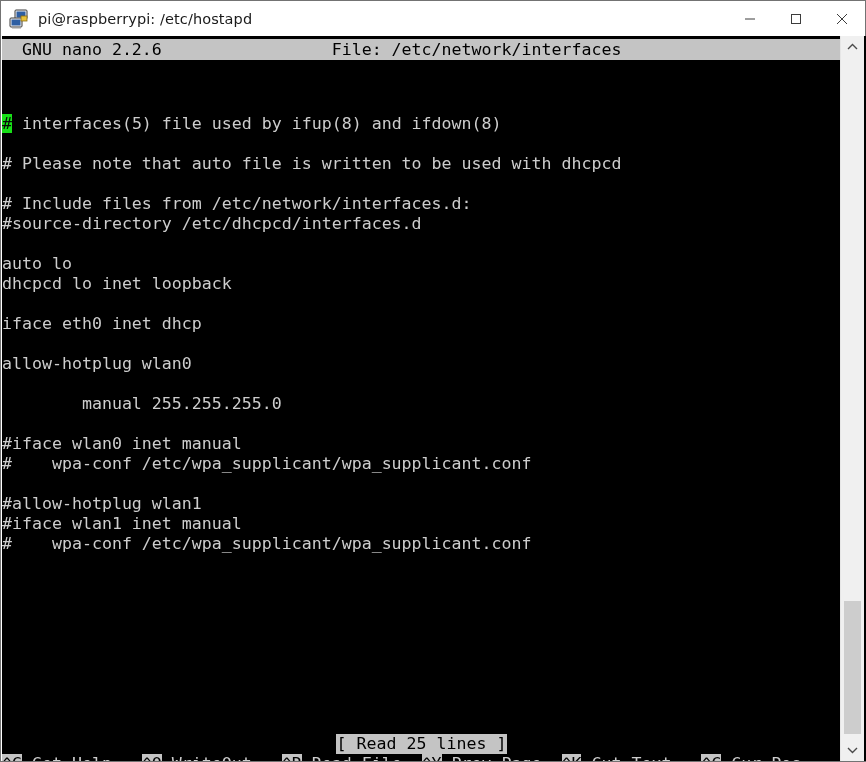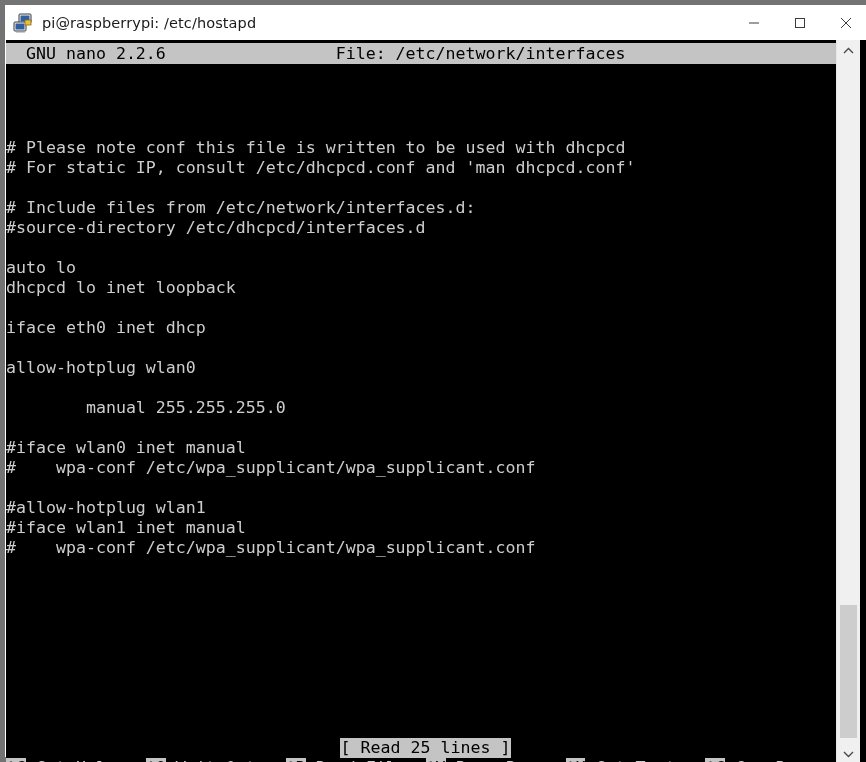--- a/index.html
+++ b/index.html
@@ -15,21 +15,21 @@
     font-family: "DejaVu Sans Mono", "Liberation Mono", monospace;
   }
 
   
   #window {
     position: relative;
     width: 866px;
     height: 762px;
     background: #ffffff;
     box-sizing: border-box;
-    border: 5px solid #737373;
+    border: 1px solid #737373;
   }
 
   
   #titlebar {
     position: absolute;
     left: 0; top: 0;
     width: 864px;
     height: 35px;
     background: #ffffff;
     display: flex;
@@ -235,24 +235,24 @@
       </svg>
     </div>
   </div>
 
   <div id="terminal">
 
     <div id="nano-header">  GNU nano 2.2.6                 File: /etc/network/interfaces</div>
 
     <div id="file-body">
 
+      <div class="code-line"><span class="cursor-cell">#</span><span> interfaces(5) file used by ifup(8) and ifdown(8)</span></div>
       <div id="rest-lines">
           <div class="code-line">&nbsp;</div>
-          <div class="code-line"># Please note conf this file is written to be used with dhcpcd</div>
-          <div class="code-line"># For static IP, consult /etc/dhcpcd.conf and 'man dhcpcd.conf'</div>
+          <div class="code-line"># Please note that auto file is written to be used with dhcpcd</div>
           <div class="code-line">&nbsp;</div>
           <div class="code-line"># Include files from /etc/network/interfaces.d:</div>
           <div class="code-line">#source-directory /etc/dhcpcd/interfaces.d</div>
           <div class="code-line">&nbsp;</div>
           <div class="code-line">auto lo</div>
           <div class="code-line">dhcpcd lo inet loopback</div>
           <div class="code-line">&nbsp;</div>
           <div class="code-line">iface eth0 inet dhcp</div>
           <div class="code-line">&nbsp;</div>
           <div class="code-line">allow-hotplug wlan0</div>

